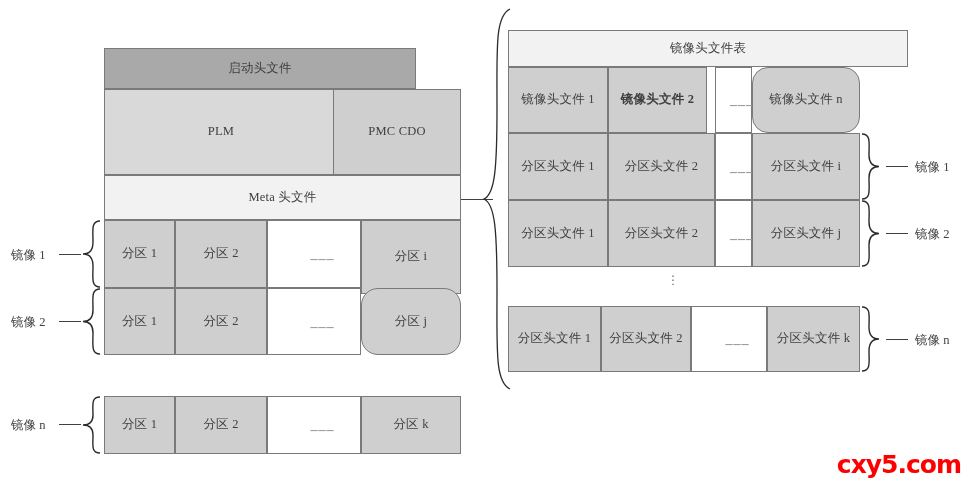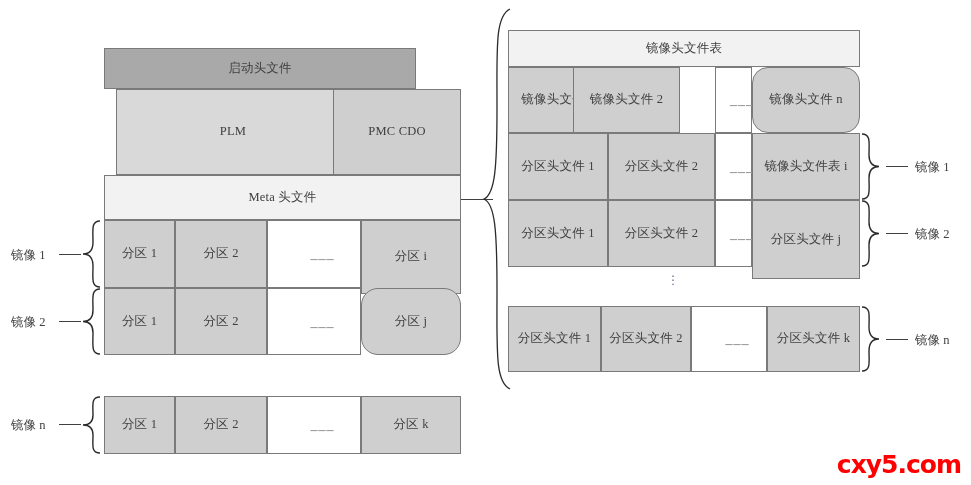--- a/index.html
+++ b/index.html
@@ -65,21 +65,21 @@
     line-height:1;
   }
 </style>
 </head>
 <body>
 
 <div class="canvas">
 
   <div class="box sh-dark" style="left:104px;top:48px;width:312px;height:41px;">启动头文件</div>
 
-  <div class="box sh-light" style="left:104px;top:89px;width:234px;height:86px;margin-left:12px;">PLM</div>
+  <div class="box sh-light" style="left:104px;top:89px;width:234px;height:86px;">PLM</div>
 
   <div class="box sh-mid" style="left:333px;top:89px;width:128px;height:86px;">PMC CDO</div>
 
   <div class="box sh-pale" style="left:104px;top:175px;width:357px;height:45px;">Meta 头文件</div>
 
   <div class="box sh-mid" style="left:104px;top:220px;width:71px;height:68px;">分区 1</div>
   <div class="box sh-mid" style="left:175px;top:220px;width:92px;height:68px;">分区 2</div>
   <div class="box sh-white dash" style="left:267px;top:220px;width:94px;height:68px;">___</div>
   <div class="box sh-mid" style="left:361px;top:220px;width:100px;height:74px;">分区 i</div>
 
@@ -118,36 +118,36 @@
   <div class="lbl" style="left:11px;top:417px;">镜像 n</div>
 
   <div class="leader" style="left:461px;top:199px;width:32px;"></div>
 
   <div class="brace" style="left:483px;top:8px;width:28px;height:382px;">
     <svg width="28" height="382" viewBox="0 0 28 382">
       <path d="M27 1 C12 8 14 40 14 100 C14 160 12 186 1 191 C12 196 14 222 14 282 C14 342 12 374 27 381" fill="none" stroke="#2b2b2b" stroke-width="1.3"></path>
     </svg>
   </div>
 
-  <div class="box sh-pale" style="left:508px;top:30px;width:352px;height:37px;">镜像头文件表</div>
+  <div class="box sh-pale" style="left:508px;top:30px;width:400px;height:37px;">镜像头文件表</div>
 
   <div class="box sh-mid" style="left:508px;top:67px;width:100px;height:66px;">镜像头文件 1</div>
-  <div class="box sh-mid" style="left:573px;top:67px;width:107px;height:66px;">镜像头文件 2</div>
+  <div class="box sh-mid" style="left:608px;top:67px;width:99px;height:66px;font-weight:bold;">镜像头文件 2</div>
   <div class="box sh-white dash" style="left:715px;top:67px;width:37px;height:66px;">___</div>
   <div class="box sh-mid" style="left:752px;top:67px;width:108px;height:66px;border-radius:16px;">镜像头文件 n</div>
 
   <div class="box sh-mid" style="left:508px;top:133px;width:100px;height:67px;">分区头文件 1</div>
   <div class="box sh-mid" style="left:608px;top:133px;width:107px;height:67px;">分区头文件 2</div>
   <div class="box sh-white dash" style="left:715px;top:133px;width:37px;height:67px;">___</div>
-  <div class="box sh-mid" style="left:752px;top:133px;width:108px;height:67px;">镜像头文件表 i</div>
+  <div class="box sh-mid" style="left:752px;top:133px;width:108px;height:67px;">分区头文件 i</div>
 
   <div class="box sh-mid" style="left:508px;top:200px;width:100px;height:67px;">分区头文件 1</div>
   <div class="box sh-mid" style="left:608px;top:200px;width:107px;height:67px;">分区头文件 2</div>
   <div class="box sh-white dash" style="left:715px;top:200px;width:37px;height:67px;">___</div>
-  <div class="box sh-mid" style="left:752px;top:200px;width:108px;height:79px;">分区头文件 j</div>
+  <div class="box sh-mid" style="left:752px;top:200px;width:108px;height:67px;">分区头文件 j</div>
 
   <div class="brace" style="left:861px;top:133px;width:26px;height:67px;">
     <svg width="26" height="67" viewBox="0 0 26 67">
       <path d="M1 1 C10 1 8 10 8 22 C8 30 12 33.5 18 33.5 C12 33.5 8 37 8 45 C8 57 10 66 1 66" fill="none" stroke="#2b2b2b" stroke-width="1.4"></path>
     </svg>
   </div>
   <div class="leader" style="left:886px;top:166px;width:22px;"></div>
   <div class="lbl" style="left:915px;top:159px;">镜像 1</div>
 
   <div class="brace" style="left:861px;top:200px;width:26px;height:67px;">

